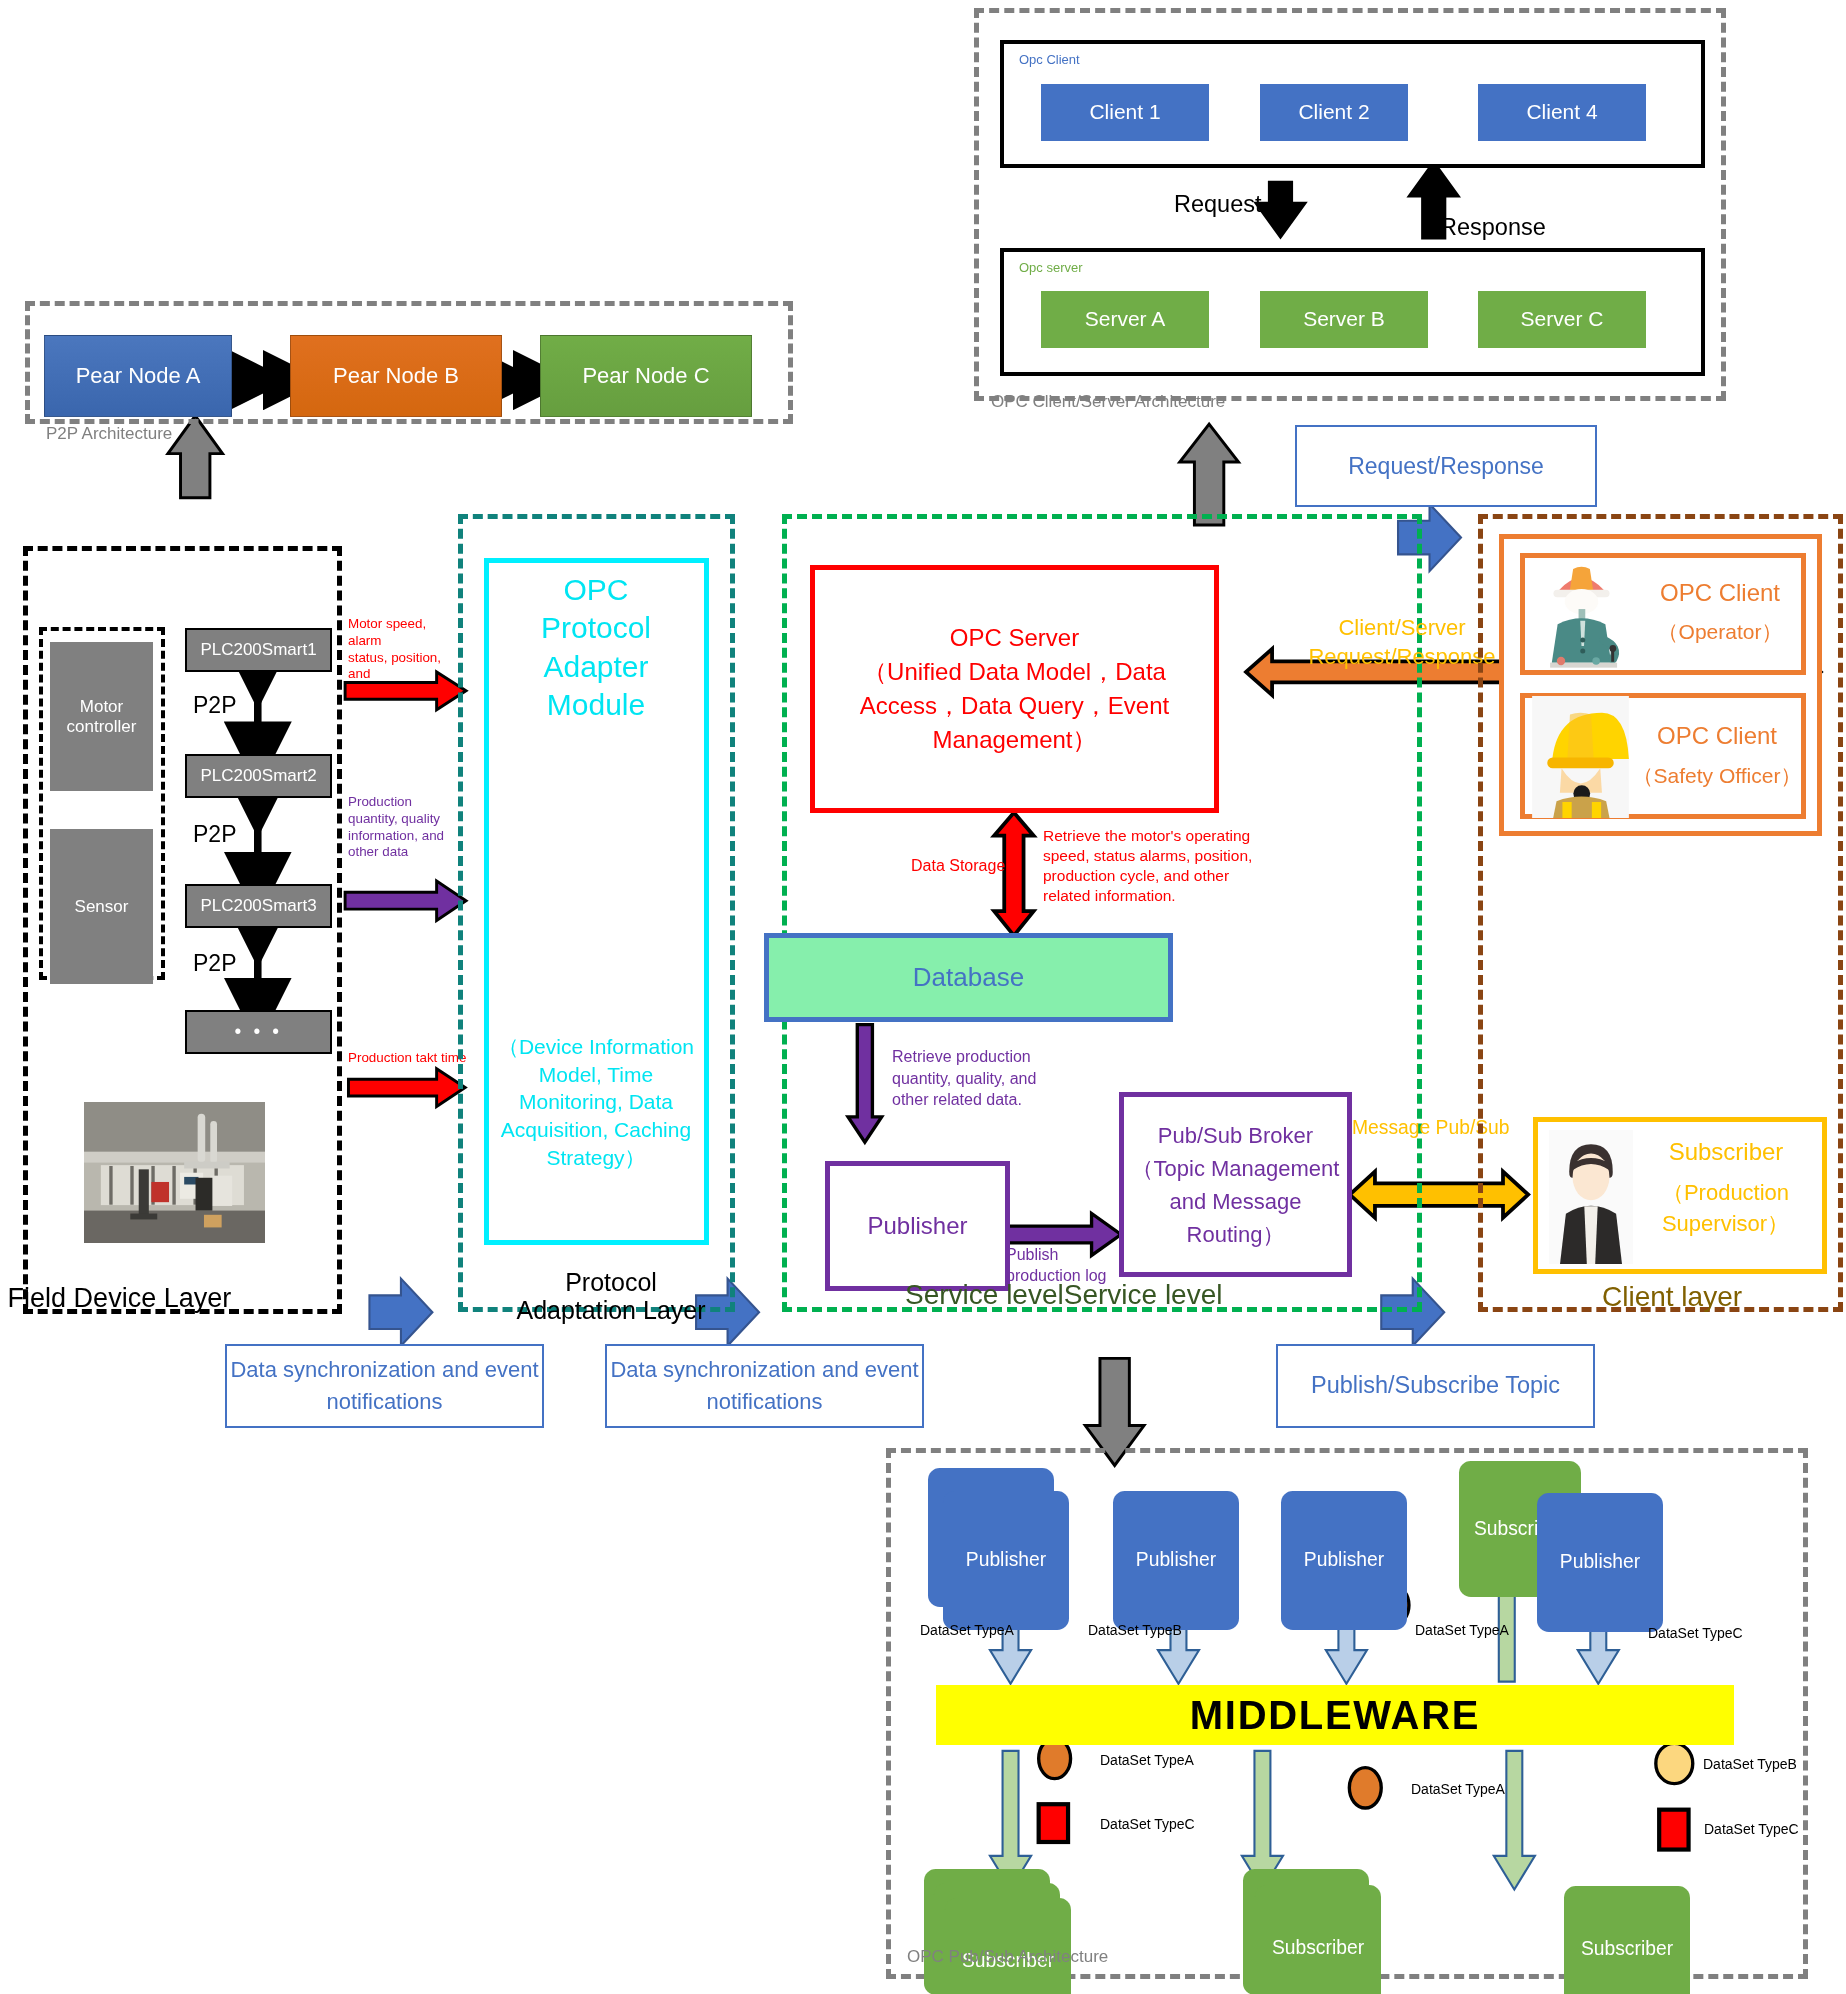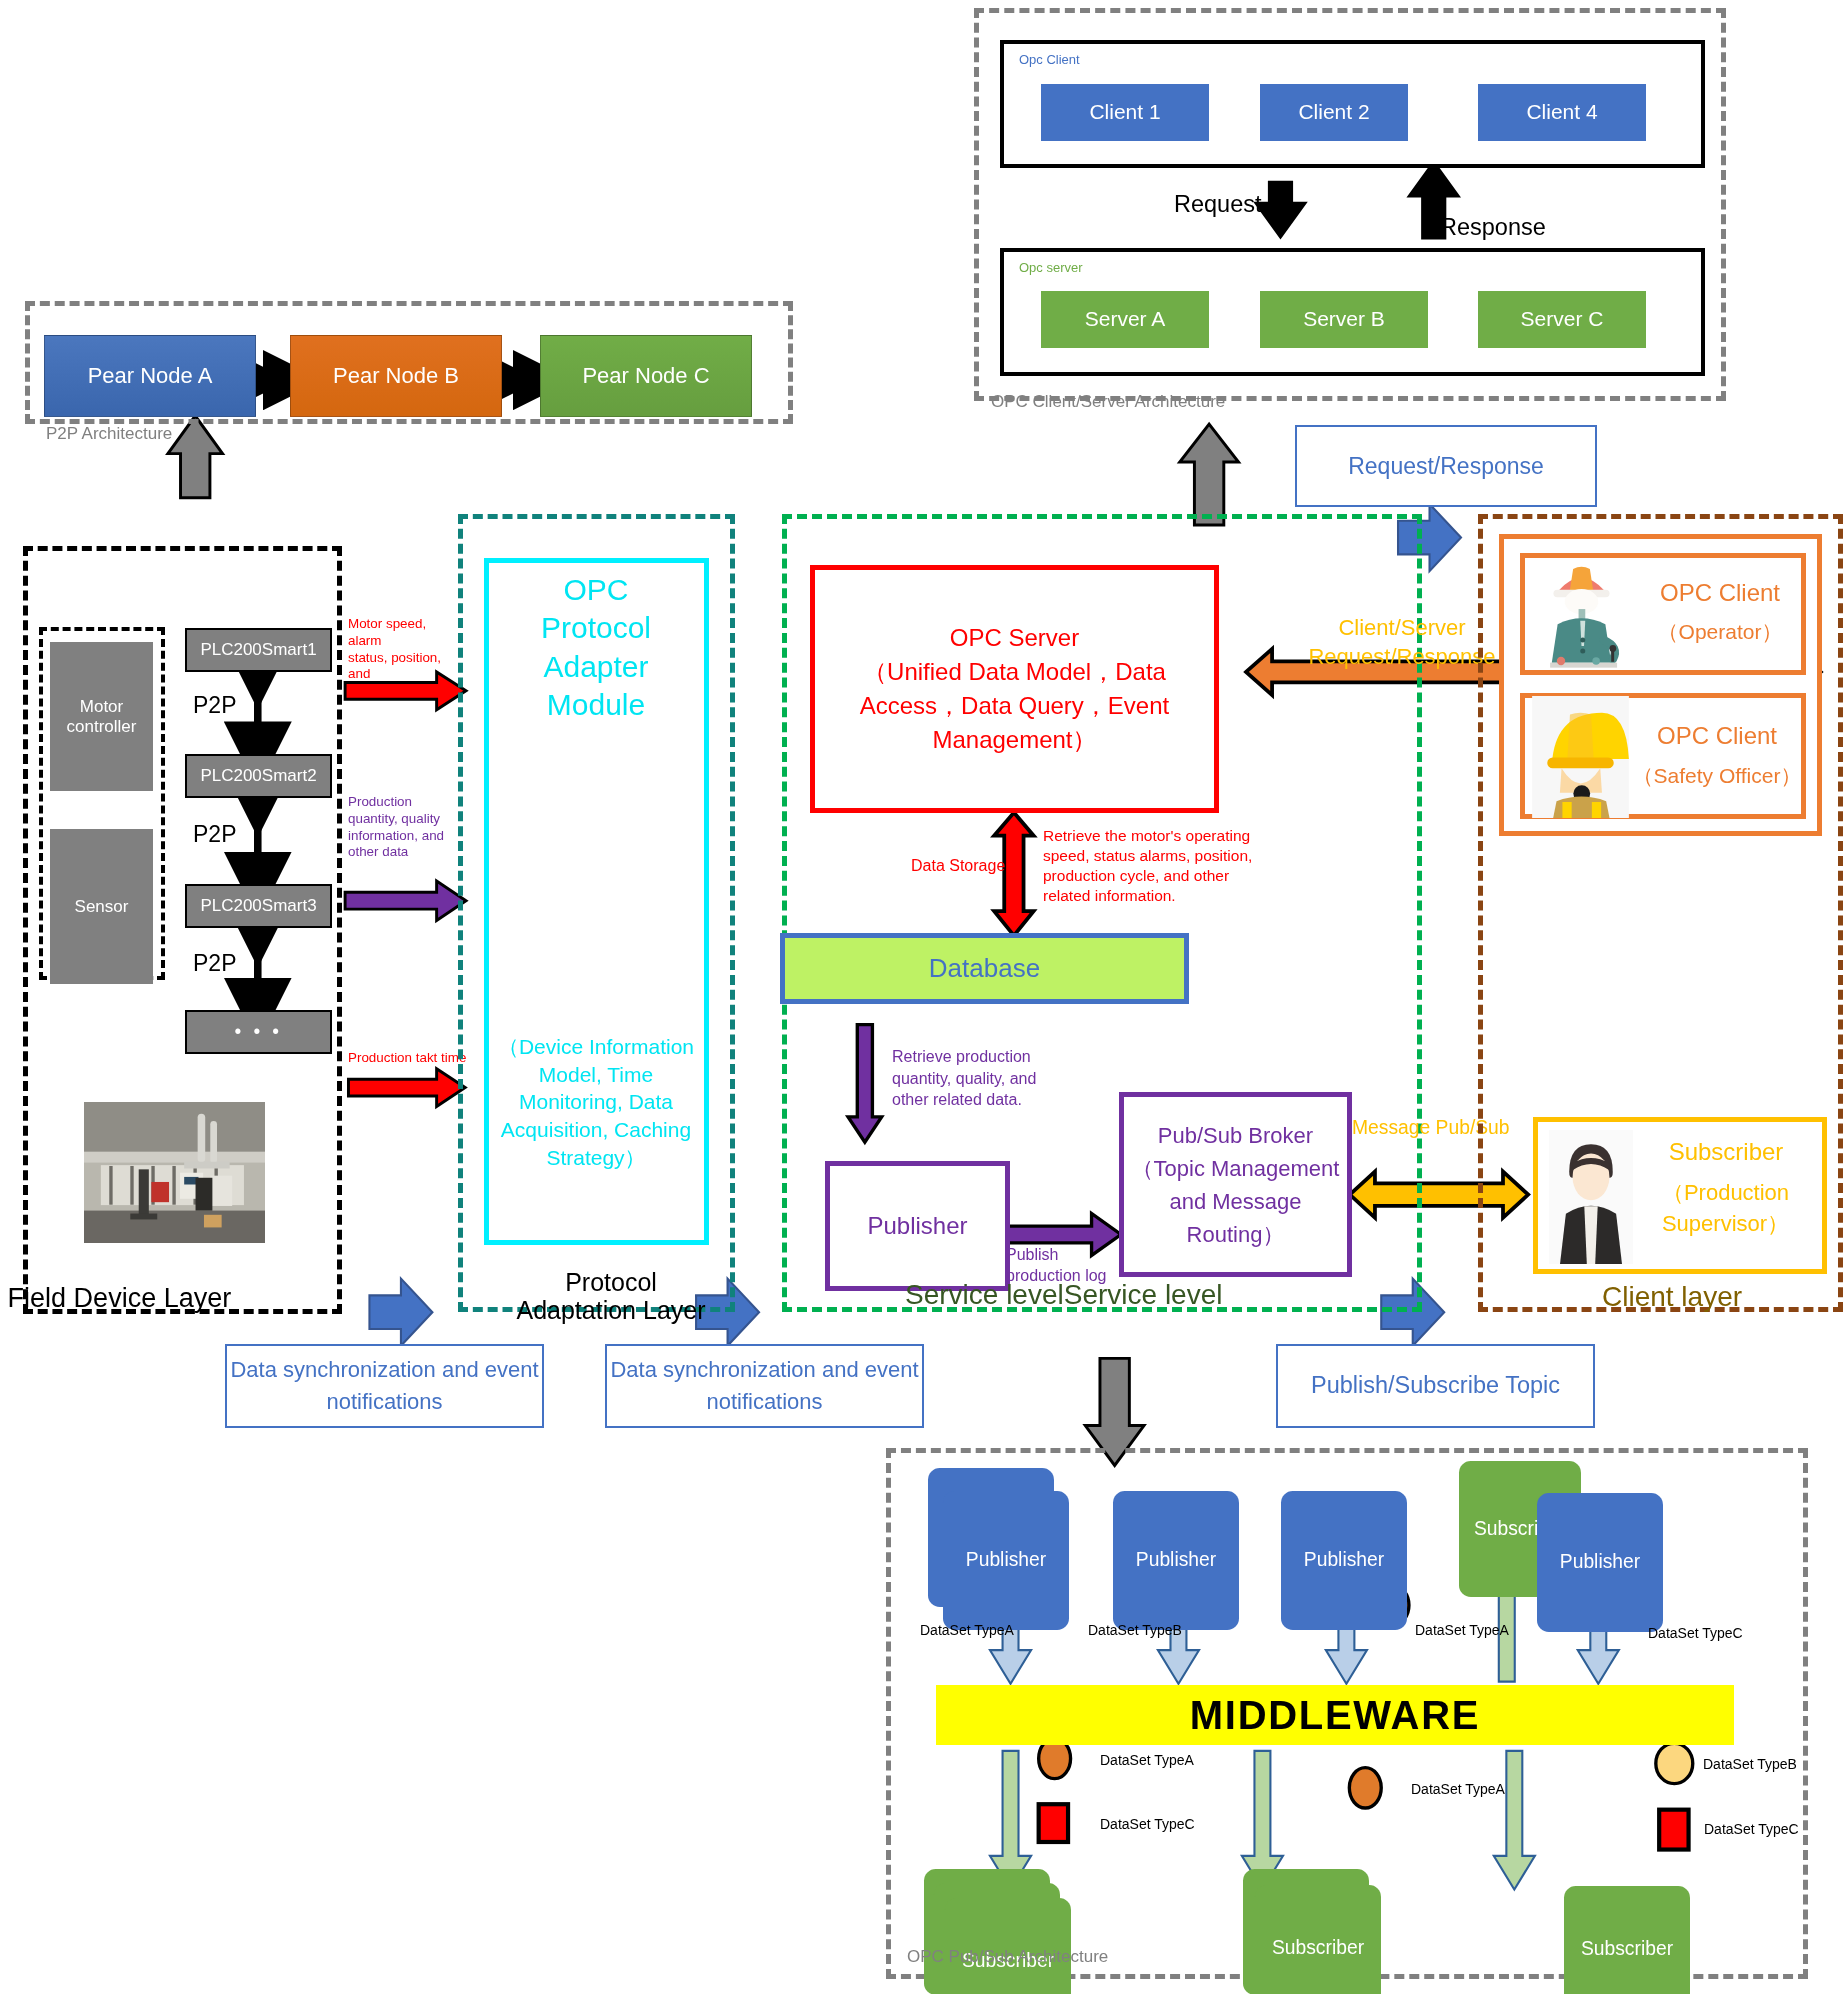--- a/index.html
+++ b/index.html
@@ -110,21 +110,21 @@
     <rect x="3840" y="3775" width="68" height="90" fill="#ff0000" stroke="#000" stroke-width="10"></rect>
 
     <ellipse cx="2512" cy="4188" rx="38" ry="48" fill="#e07b2b" stroke="#000" stroke-width="8"></ellipse>
     <rect x="2474" y="4297" width="70" height="90" fill="#ff0000" stroke="#000" stroke-width="10"></rect>
     <ellipse cx="3252" cy="4258" rx="38" ry="48" fill="#e07b2b" stroke="#000" stroke-width="8"></ellipse>
     <ellipse cx="3988" cy="4200" rx="44" ry="48" fill="#fcd77f" stroke="#000" stroke-width="8"></ellipse>
     <rect x="3952" y="4310" width="70" height="95" fill="#ff0000" stroke="#000" stroke-width="10"></rect>
   </svg>
 
   <div class="abs grp-gray" style="left:25px;top:301px;width:768px;height:123px;"></div>
-  <div class="abs node n-blue ctr" style="left:44px;top:335px;width:212px;height:82px;">Pear Node A</div>
+  <div class="abs node n-blue ctr" style="left:44px;top:335px;width:188px;height:82px;">Pear Node A</div>
   <div class="abs node n-orange ctr" style="left:290px;top:335px;width:212px;height:82px;">Pear Node B</div>
   <div class="abs node n-green ctr" style="left:540px;top:335px;width:212px;height:82px;">Pear Node C</div>
   <div class="abs lbl-gray txt" style="left:46px;top:424px;">P2P Architecture</div>
 
   <div class="abs grp-gray" style="left:974px;top:8.4px;width:752px;height:393px;"></div>
 
   <div class="abs" style="left:1000px;top:40px;width:705px;height:128px;border:4.6px solid #000;background:#fff;"></div>
   <div class="abs txt" style="left:1019px;top:52px;color:#4472c4;font-size:13px;">Opc Client</div>
   <div class="abs box-client ctr" style="left:1041px;top:84px;width:168px;height:57px;">Client 1</div>
   <div class="abs box-client ctr" style="left:1260px;top:84px;width:148px;height:57px;">Client 2</div>
@@ -207,21 +207,21 @@
 Adaptation Layer</div>
 
   <div class="abs grp-green" style="left:782px;top:514px;width:640px;height:798px;"></div>
 
   <div class="abs txt" style="left:810px;top:565px;width:409px;height:248px;border:5.9px solid #ff0000;background:#fff;color:#ff0000;font-size:24px;line-height:1.42;text-align:center;display:flex;align-items:center;justify-content:center;padding:0 8.4px;box-sizing:border-box;">OPC Server
 （Unified Data Model，Data Access，Data Query，Event Management）</div>
 
   <div class="abs txt" style="left:911px;top:857px;color:#ff0000;font-size:16px;">Data Storage</div>
   <div class="abs txt" style="left:1043px;top:826px;width:227px;color:#ff0000;font-size:15.5px;line-height:1.3;">Retrieve the motor's operating speed, status alarms, position, production cycle, and other related information.</div>
 
-  <div class="abs ctr" style="left:780px;top:933px;width:409px;height:71px;border:5px solid #4472c4;background:#bef264;color:#4472c4;font-size:26px;">Database</div>
+  <div class="abs ctr" style="left:764px;top:933px;width:409px;height:89px;border:5px solid #4472c4;background:#86efac;color:#4472c4;font-size:26px;">Database</div>
 
   <div class="abs txt" style="left:892px;top:1046px;width:185px;color:#7030a0;font-size:16px;line-height:1.35;">Retrieve production quantity, quality, and other related data.</div>
 
   <div class="abs ctr" style="left:825px;top:1161px;width:185px;height:130px;border:5px solid #7030a0;background:#fff;color:#7030a0;font-size:24px;">Publisher</div>
 
   <div class="abs txt" style="left:1006px;top:1245px;width:122px;color:#7030a0;font-size:16px;line-height:1.3;">Publish
 production log</div>
 
   <div class="abs ctr" style="left:1119px;top:1092px;width:233px;height:185px;border:5.9px solid #7030a0;background:#fff;color:#7030a0;font-size:22px;line-height:1.5;padding:0 5px;box-sizing:border-box;">Pub/Sub Broker
 （Topic Management

